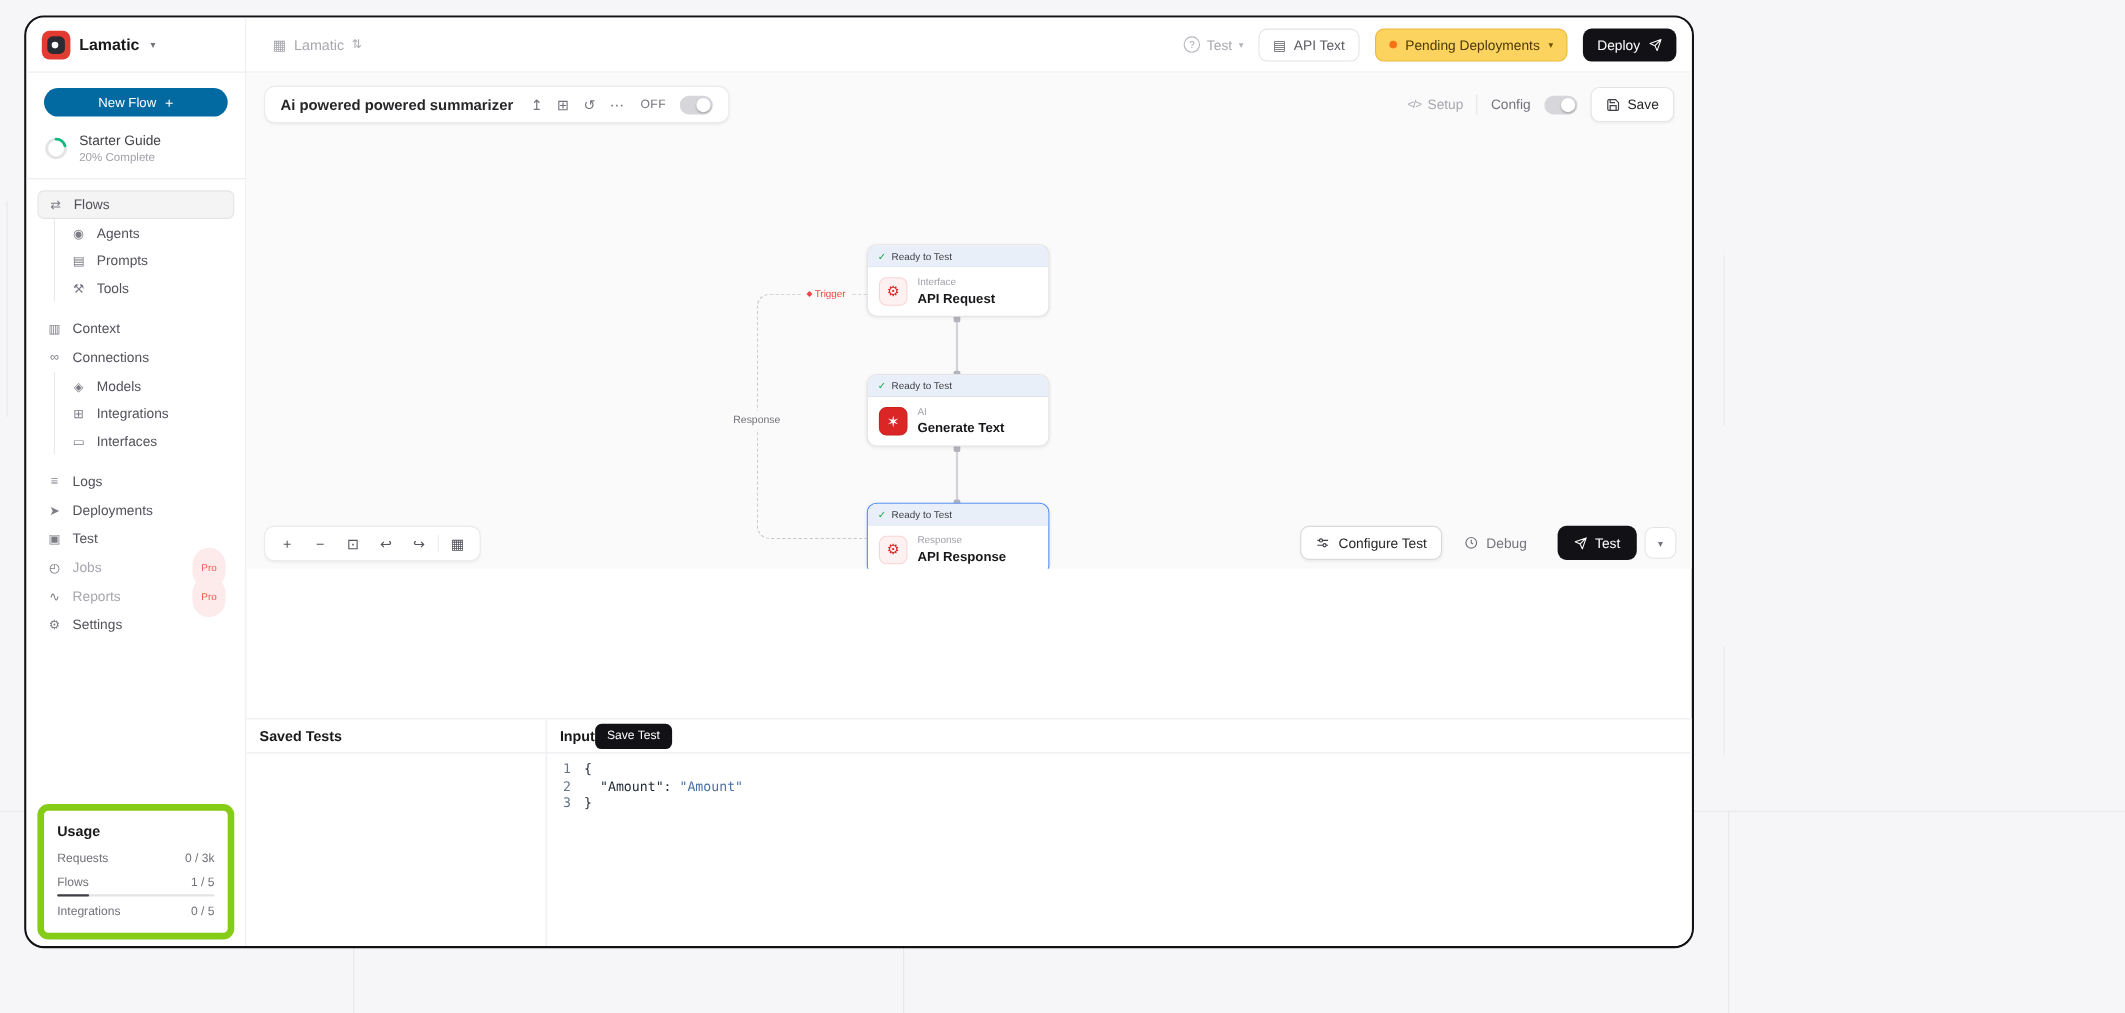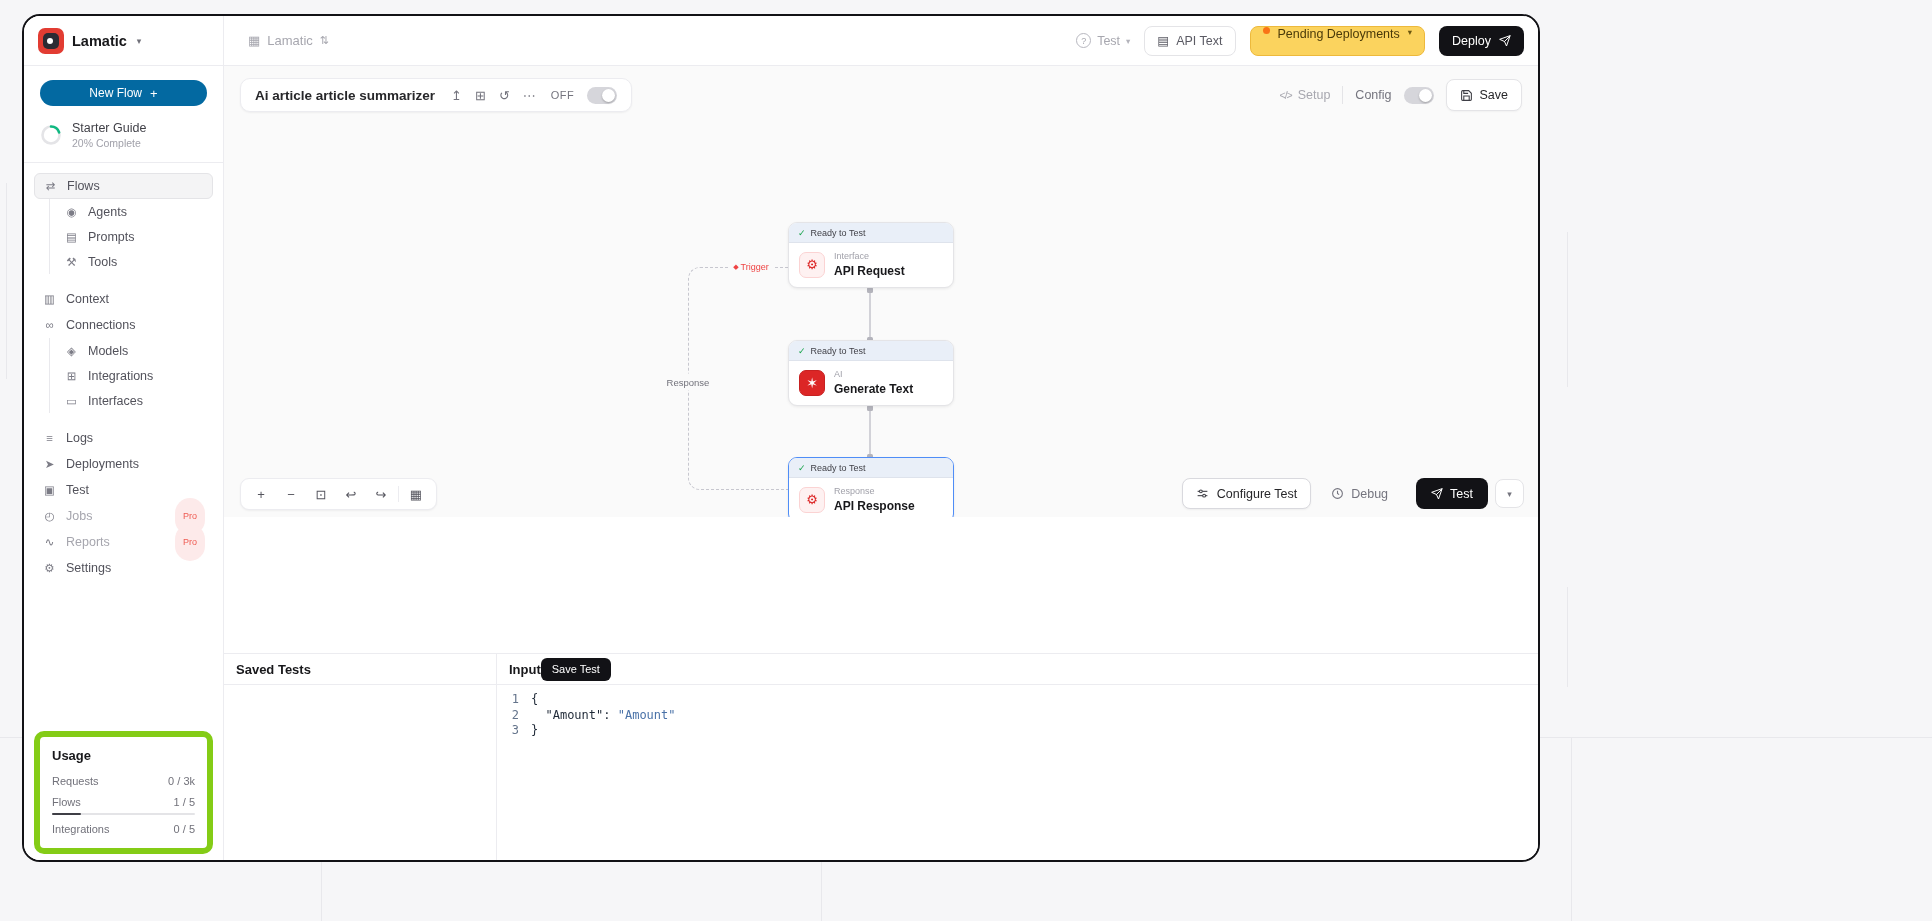--- a/index.html
+++ b/index.html
@@ -49,21 +49,21 @@
   
   .topbar { position:absolute; left:200px; right:0; top:0; height:50px; background:#fff; border-bottom:1px solid #ececf0; display:flex; align-items:center; padding:0 14px 0 24px; }
   .project-group { display:flex; align-items:center; gap:7px; color:#a7a7af; font-size:13px; }
   .project-icon { font-size:13px; }
   .swap-icon { font-size:11px; }
   .topbar-right { margin-left:auto; display:flex; align-items:center; gap:14px; }
   .help-group { display:flex; align-items:center; gap:6px; color:#a7a7af; font-size:12.5px; cursor:pointer; }
   .help-circle { width:15px; height:15px; border:1.3px solid #b7b7bf; border-radius:50%; display:flex; align-items:center; justify-content:center; font-size:9px; color:#a7a7af; }
   .chev { font-size:8.5px; color:#b3b3bb; }
   .btn-outline { height:30px; border:1px solid #e4e4e7; border-radius:8px; background:#fff; color:#5b5b64; font-size:12.5px; display:flex; align-items:center; gap:7px; padding:0 12px; cursor:pointer; font-family:inherit; }
-  .btn-pending { height:30px; border:1px solid #edb93c; border-radius:8px; background:#fbd35e; color:#4a3a09; font-size:12.5px; display:flex; gap:8px; padding:0 12px; cursor:pointer; font-family:inherit; }
+  .btn-pending { height:30px; border:1px solid #edb93c; border-radius:8px; background:#fbd35e; color:#4a3a09; font-size:12.5px; display:flex; align-items:center; gap:8px; padding:0 12px; cursor:pointer; font-family:inherit; }
   .pending-dot { width:7px; height:7px; border-radius:50%; background:#f97316; }
   .btn-deploy { height:30px; border:none; border-radius:8px; background:#121216; color:#fff; font-size:12.5px; display:flex; align-items:center; gap:8px; padding:0 13px; cursor:pointer; font-family:inherit; }
 
   
   .canvas { position:absolute; left:200px; top:50px; right:0; height:451px; background:#fafafa; overflow:hidden; }
 
   .flow-card { position:absolute; left:16px; top:12px; height:34px; background:#fff; border:1px solid #ececf0; border-radius:10px; display:flex; align-items:center; gap:13px; padding:0 14px; box-shadow:0 1px 2px rgba(16,16,20,.05); }
   .flow-title { font-size:13.5px; font-weight:700; color:#27272a; margin-right:3px; }
   .tool-icon { color:#74747e; font-size:13px; cursor:pointer; line-height:1; }
   .off-label { font-size:11px; color:#74747e; letter-spacing:.4px; margin-left:2px; }
@@ -345,21 +345,21 @@
             <span>⚙</span>
           </div>
         <div>
           <div class="node-cat">Response</div>
           <div class="node-title">API Response</div>
         </div>
       </div>
     </div>
 
     <div class="flow-card">
-      <span class="flow-title">Ai article article summarizer</span>
+      <span class="flow-title">Ai powered powered summarizer</span>
       <span class="tool-icon">↥</span>
       <span class="tool-icon">⊞</span>
       <span class="tool-icon">↺</span>
       <span class="tool-icon">⋯</span>
       <span class="off-label">OFF</span>
       <span class="toggle"></span>
     </div>
 
     <div class="canvas-controls">
       <div class="setup-group">

